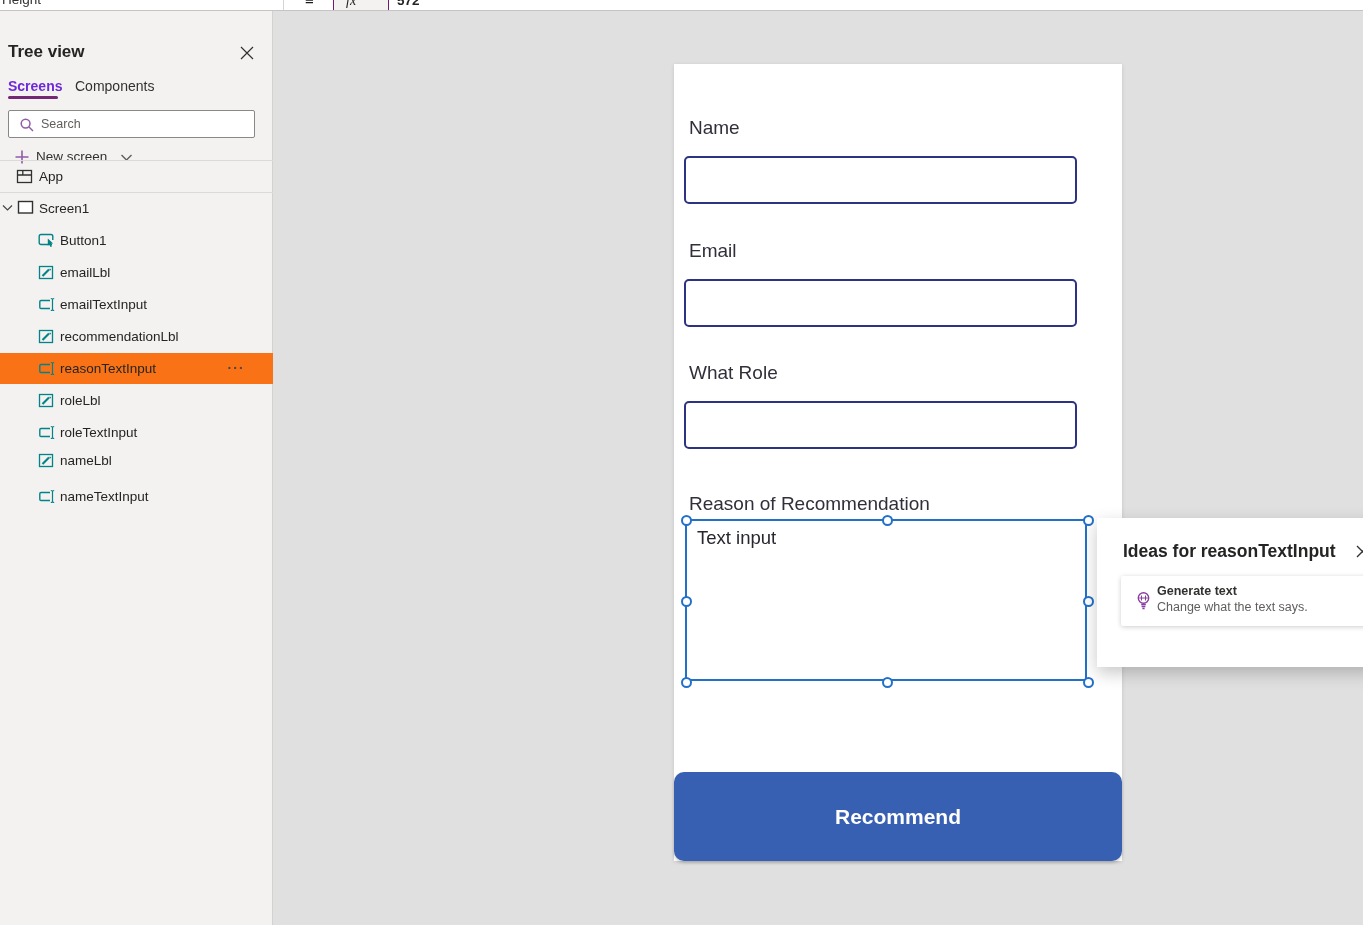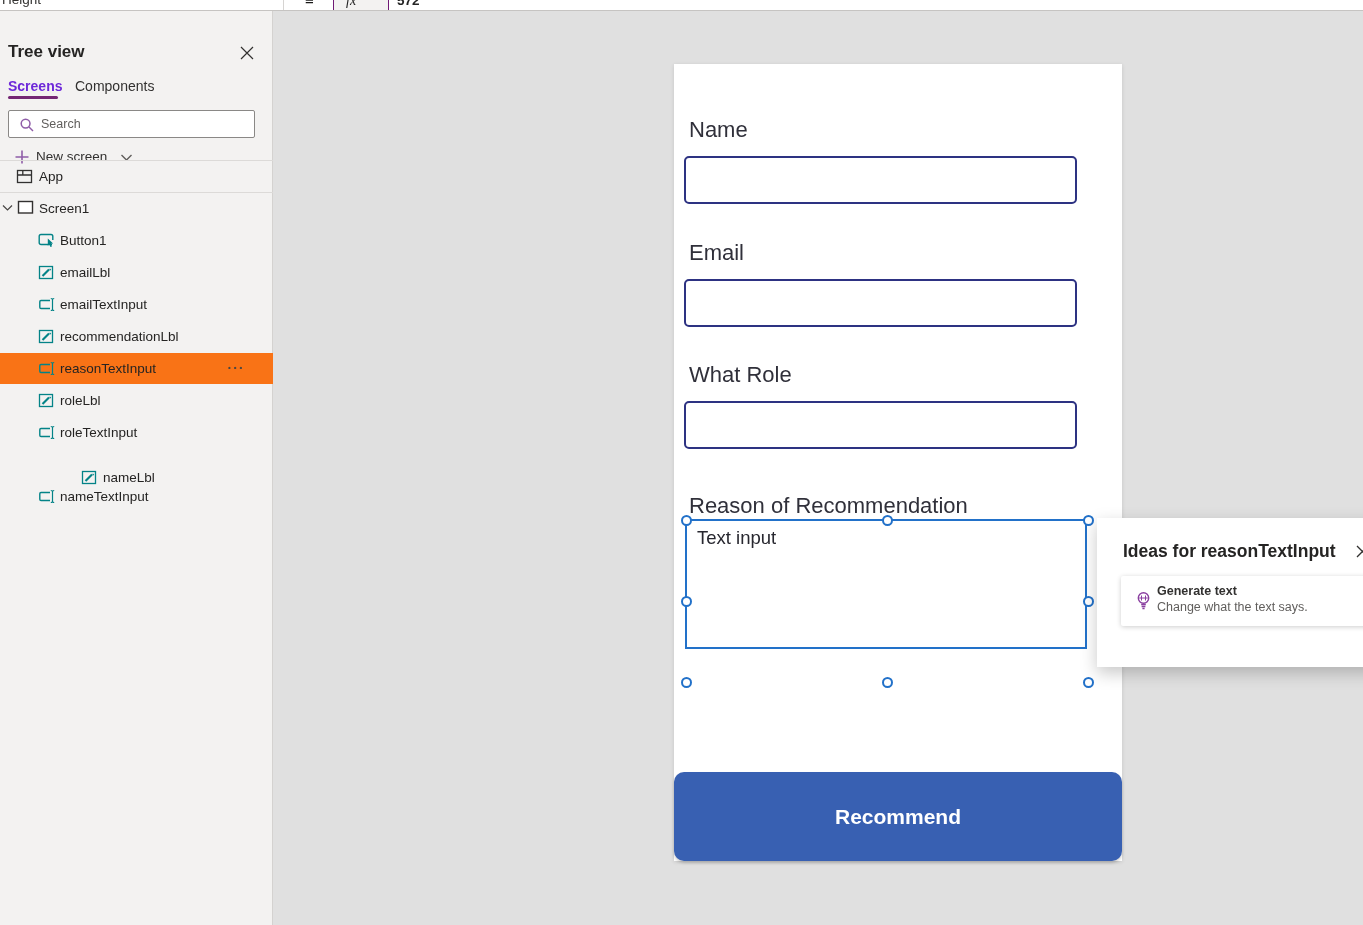--- a/index.html
+++ b/index.html
@@ -67,29 +67,29 @@
   .more-dots {
     position: absolute; left: 228px; top: 10px; font-size: 8px; letter-spacing: 3px;
     color: #484644; font-weight: 700;
   }
 
   
   .screen {
     position: absolute; left: 674px; top: 64px; width: 448px; height: 797px;
     background: #fff; box-shadow: 0 1px 4px rgba(0,0,0,0.12); z-index: 10;
   }
-  .fld-label { position: absolute; left: 15px; font-size: 22px; color: #30303a; }
+  .fld-label { position: absolute; left: 15px; font-size: 19px; color: #30303a; }
   .fld-input {
     position: absolute; left: 10px; width: 393px; height: 48px;
     border: 2px solid #2d3282; border-radius: 5px; background: #fff;
     font-size: 18px; font-family: "Liberation Sans", sans-serif; color: #27272f;
     padding: 0 10px; outline: none;
   }
   .txt-area {
-    position: absolute; left: 11px; top: 455px; width: 402px; height: 130px;
+    position: absolute; left: 11px; top: 455px; width: 402px; height: 162px;
     border: 2px solid #2271c9; background: #fff;
   }
   .txt-area .ta-text { position: absolute; left: 10px; top: 6px; font-size: 18.5px; color: #27272f; }
   .handle {
     position: absolute; width: 11px; height: 11px; border-radius: 50%;
     background: #fff; border: 2px solid #2271c9; z-index: 15;
   }
   .rec-btn {
     position: absolute; left: 0; top: 708px; width: 448px; height: 89px;
     background: #3860b2; border: none; border-radius: 10px; cursor: pointer;
@@ -256,21 +256,21 @@
   <div class="trow" style="top:406px;">
     <span class="ticon" style="left:38px;">
       <svg width="18" height="17" viewBox="0 0 18 17">
         <path d="M12 4.5 H3 A1.2 1.2 0 0 0 1.8 5.7 V11.3 A1.2 1.2 0 0 0 3 12.5 H12" stroke="#038387" stroke-width="1.4" fill="none"></path>
         <path d="M14.5 3 V14 M12.8 2.5 C13.6 2.5 14.5 3 14.5 3 C14.5 3 15.4 2.5 16.2 2.5 M12.8 14.5 C13.6 14.5 14.5 14 14.5 14 C14.5 14 15.4 14.5 16.2 14.5" stroke="#038387" stroke-width="1.2" fill="none"></path>
       </svg>
     </span>
     <span class="tlabel" style="left:60px;">roleTextInput</span>
   </div>
 
-  <div class="trow" style="top:451px;margin-left:43px;">
+  <div class="trow" style="top:434px;">
     <span class="ticon" style="left:38px;">
       <svg width="17" height="17" viewBox="0 0 17 17">
         <rect x="1.5" y="2.5" width="13" height="12" stroke="#038387" stroke-width="1.3" fill="none"></rect>
         <path d="M4.5 12 L11 5.5" stroke="#038387" stroke-width="2.2"></path>
         <path d="M11.6 4.9 L12.8 6.1" stroke="#038387" stroke-width="1.2"></path>
       </svg>
     </span>
     <span class="tlabel" style="left:60px;">nameLbl</span>
   </div>
 

